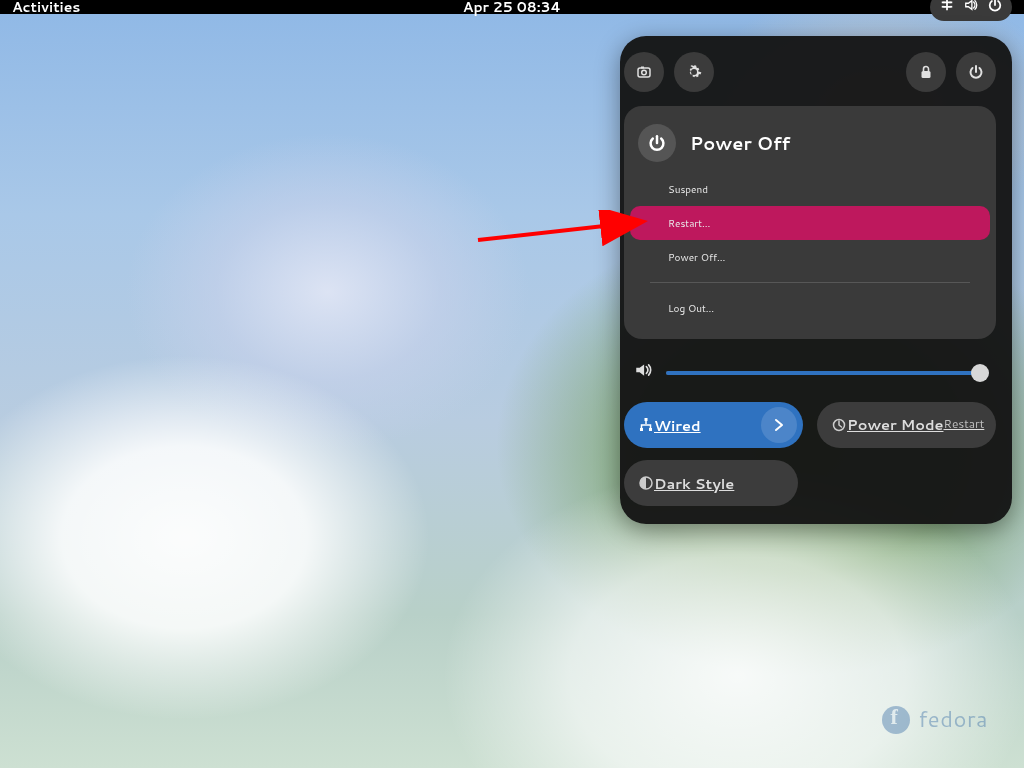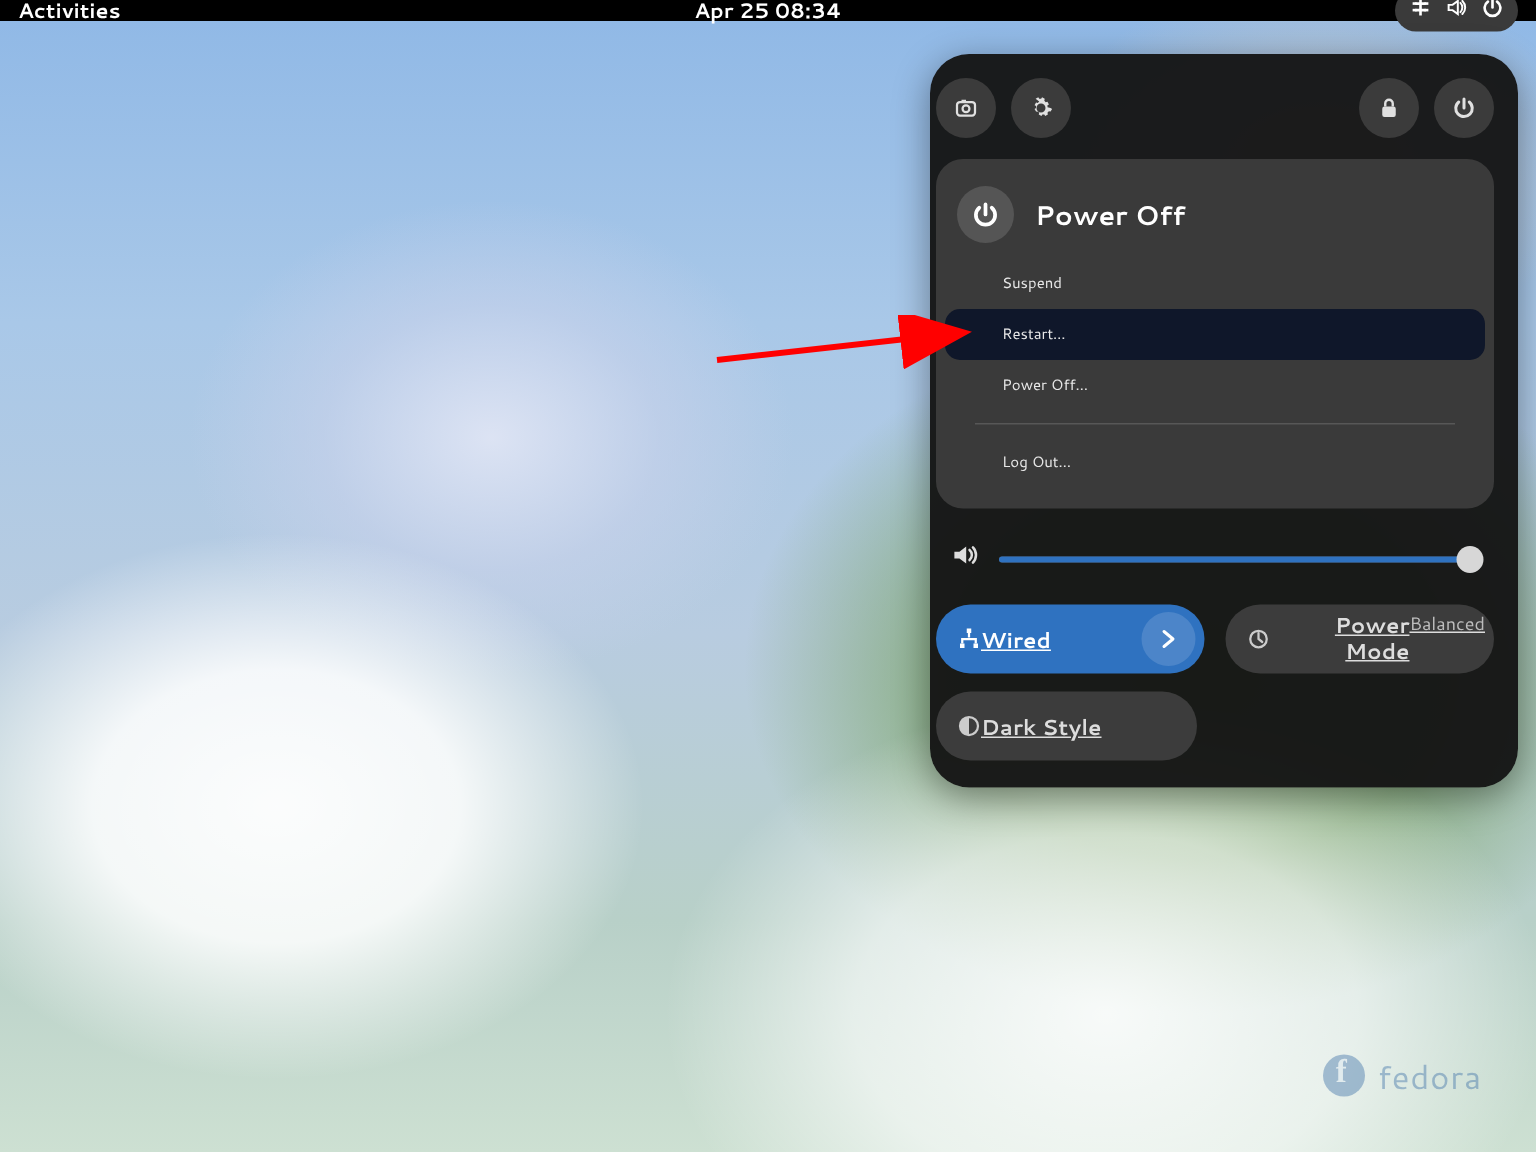--- a/index.html
+++ b/index.html
@@ -38,21 +38,21 @@
 .circle-btn svg { width: 16px; height: 16px; fill: #e0e0e0; }
 .panel-top .spacer { flex: 1; }
 
 .power-card { background: #3a3a3a; border-radius: 18px; padding: 10px 0 14px 0; }
 .power-head { display: flex; align-items: center; gap: 14px; padding: 8px 18px 10px 14px; }
 .power-head .ico { width: 38px; height: 38px; border-radius: 50%; background: #555; display: flex; align-items: center; justify-content: center; }
 .power-head .ico svg { width: 18px; height: 18px; fill: #fff; }
 .power-head .title { font-size: 18px; font-weight: 700; color: #fff; }
 
 .menu-item { padding: 10px 18px 10px 44px; font-size: 10px; color: #e8e8e8; cursor: pointer; }
-.menu-item.hover { background: #0f172a; border-radius: 10px; margin: 0 6px; padding-left: 38px; }
+.menu-item.hover { background: #be185d; border-radius: 10px; margin: 0 6px; padding-left: 38px; }
 .menu-sep { height: 1px; background: #575757; margin: 8px 26px; }
 
 .vol-row { display: flex; align-items: center; gap: 14px; padding: 22px 10px 18px 10px; }
 .vol-row svg { width: 18px; height: 18px; fill: #ddd; }
 .slider { position: relative; flex: 1; height: 4px; background: #555; border-radius: 3px; }
 .slider .fill { position: absolute; left: 0; top: 0; bottom: 0; background: #2f72c0; border-radius: 3px; }
 .slider .thumb { position: absolute; top: 50%; width: 18px; height: 18px; background: #d7d7d7; border-radius: 50%; transform: translate(-50%,-50%); }
 
 .toggle-row { display: flex; gap: 14px; margin-bottom: 12px; }
 .toggle { flex: 1; height: 46px; border-radius: 24px; display: flex; align-items: center; padding: 0 6px 0 14px; font-size: 14.5px; font-weight: 600; cursor: pointer; text-decoration: underline; }
@@ -63,21 +63,21 @@
 .toggle .sub { display: flex; line-height: 1.15; text-align: right; }
 .toggle .sub .s2 { font-size: 12px; font-weight: 400; color: #bdbdbd; }
 
 .toggle-row2 { display: flex; gap: 14px; }
 .toggle-row2 .toggle { flex: 0 0 174px; }
 
 
 .anno-arrow { position: absolute; top: 210px; left: 470px; pointer-events: none; }
 
 
-.watermark { position: absolute; right: 36px; bottom: 34px; opacity: 0.42; display: flex; align-items: flex-start; gap: 8px; color: #3b6fa7; font-size: 22px; font-weight: 400; letter-spacing: 0.5px; }
+.watermark { position: absolute; right: 36px; bottom: 34px; opacity: 0.42; display: flex; align-items: flex-end; gap: 8px; color: #3b6fa7; font-size: 22px; font-weight: 400; letter-spacing: 0.5px; }
 .watermark .f { width: 28px; height: 28px; border-radius: 50%; background: #3b6fa7; position: relative; }
 .watermark .f::before { content: "f"; position: absolute; left: 8px; top: -2px; color: #d8e5f2; font-size: 22px; font-weight: 700; font-family: Georgia, serif; }
 </style>
 </head>
 <body>
 
 <div class="topbar">
   <div>Activities</div>
   <div class="center">Apr 25  08:34</div>
   <div class="right">
@@ -180,21 +180,21 @@
           </svg>
       </div>
     </div>
     <div class="toggle inactive">
       <svg viewBox="0 0 16 16">
           <circle cx="8" cy="8" r="5.5" fill="none" stroke="#ccc" stroke-width="1.5"></circle>
           <path d="M8 4v4l2.5 2" stroke="#ccc" stroke-width="1.5" fill="none" stroke-linecap="round"></path>
         </svg>
       <div class="sub">
         <span>Power Mode</span>
-        <span class="s2">Balanced</span>
+        <span class="s2">Restart</span>
       </div>
     </div>
   </div>
 
   <div class="toggle-row2">
     <div class="toggle inactive">
       <svg viewBox="0 0 16 16">
           <circle cx="8" cy="8" r="6" fill="none" stroke="#ccc" stroke-width="1.5"></circle>
           <path d="M8 2a6 6 0 000 12z" fill="#ccc"></path>
         </svg>

